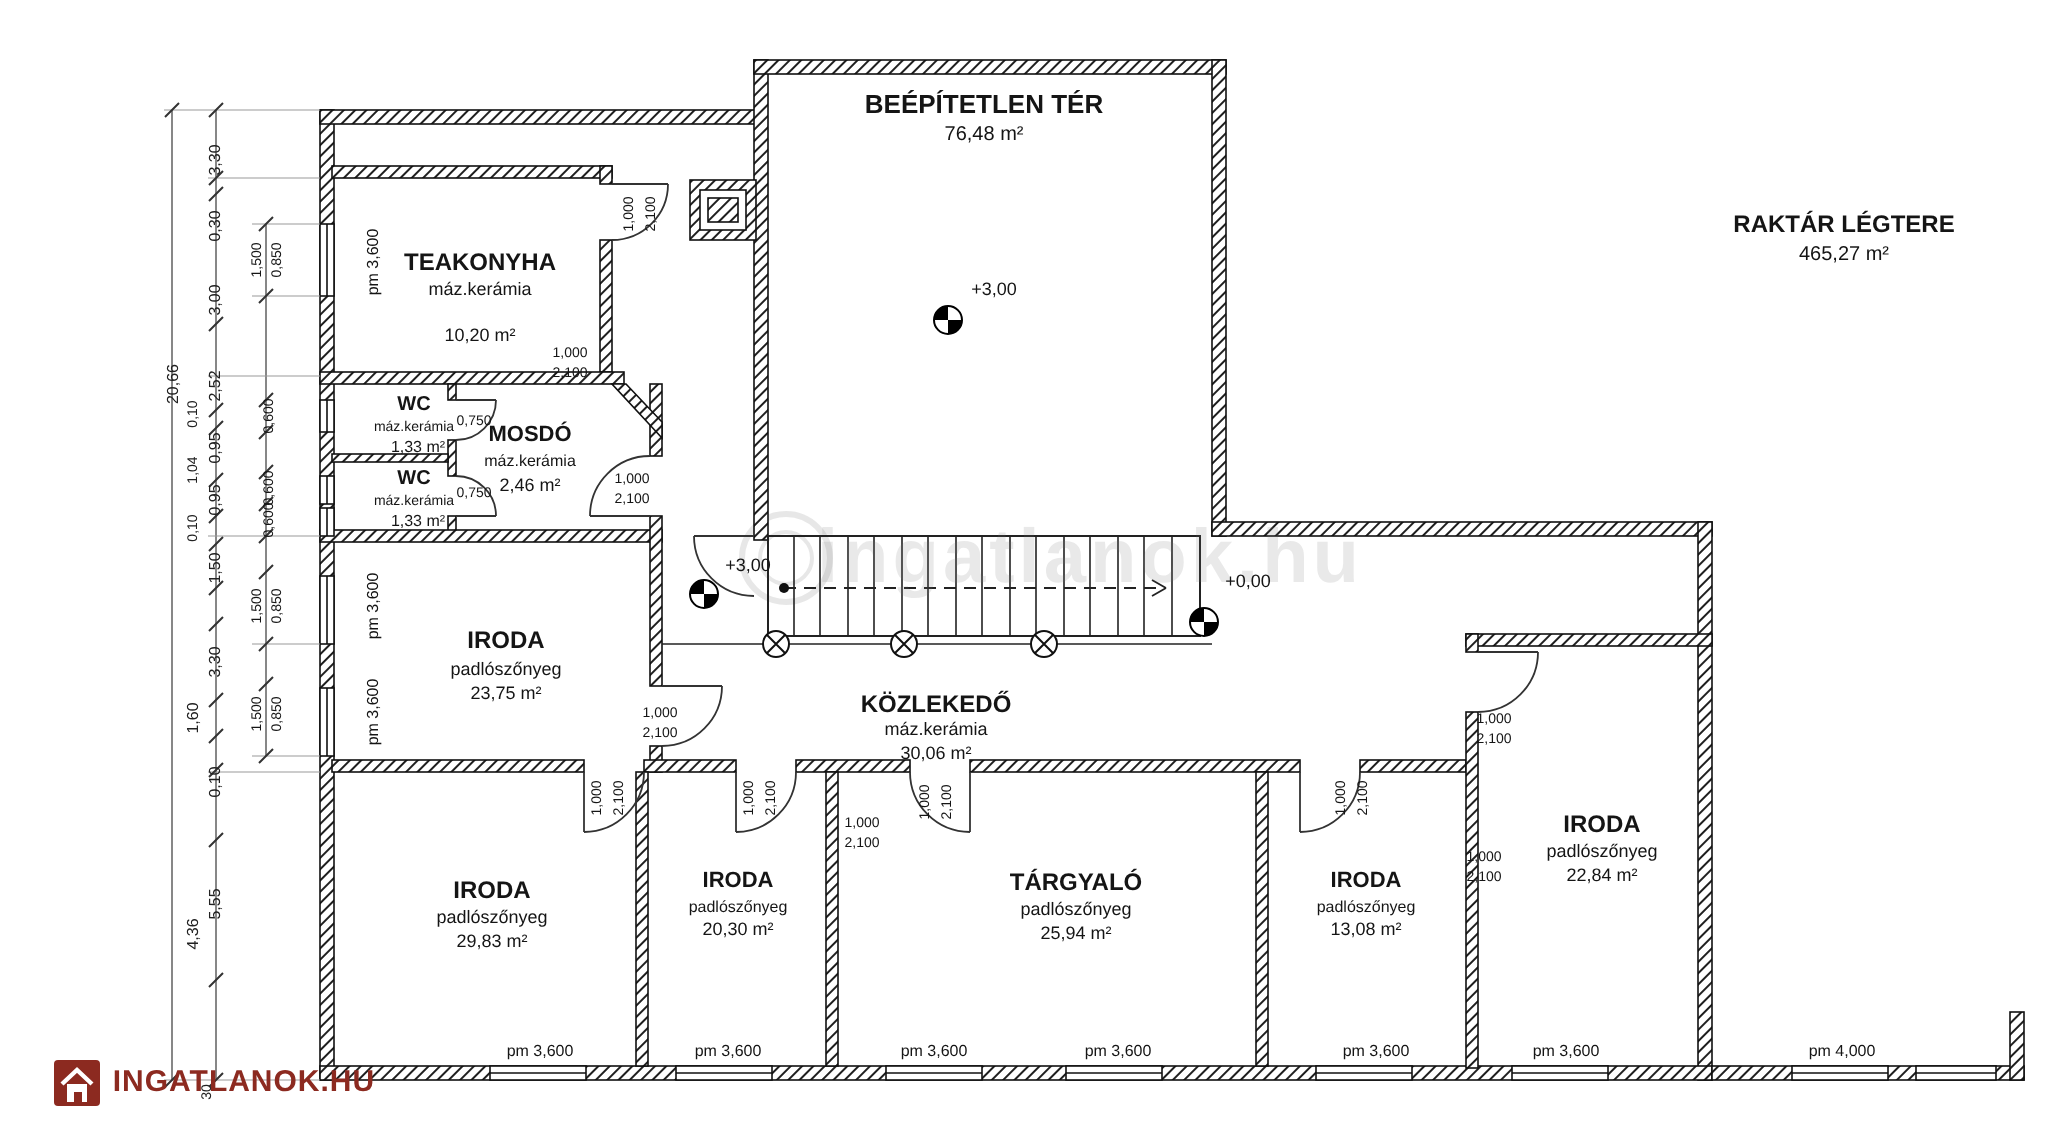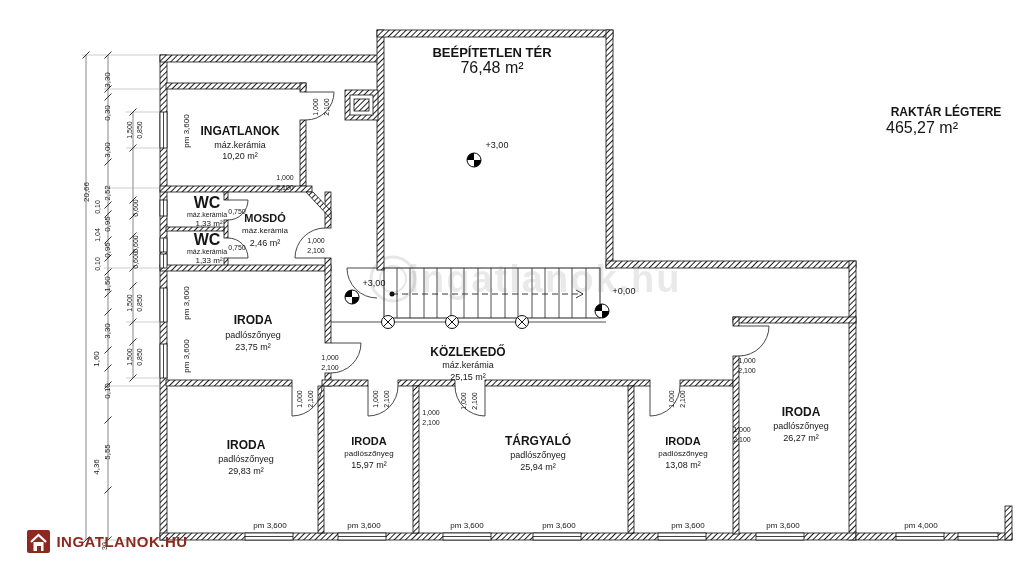--- a/index.html
+++ b/index.html
@@ -3,21 +3,21 @@
 <meta charset="utf-8">
 <style>
   html,body{margin:0;padding:0;background:#fff;}
   #canvas{position:relative;width:1024px;height:567px;background:#fff;overflow:hidden;
           font-family:"Liberation Sans",sans-serif;}
   svg{position:absolute;left:0;top:0;}
   .lbl{position:absolute;transform:translate(-50%,-50%);white-space:nowrap;color:#151515;
        font-family:"Liberation Sans",sans-serif;line-height:1;}
   .rot{transform:translate(-50%,-50%) rotate(-90deg);}
   .b{font-weight:bold;}
-  .f7{font-size:7px;}.f8{font-size:8px;}.f9{font-size:9px;}.f10{font-size:16px;text-align:center;}
+  .f7{font-size:7px;}.f8{font-size:8px;}.f9{font-size:9px;}.f10{font-size:10px;text-align:center;}
   .f11{font-size:11px;}.f12{font-size:12px;}.f13{font-size:13px;}
   .dim{color:#222;}
   .wm-center{font-size:38px;font-weight:bold;letter-spacing:2px;color:rgba(120,120,120,0.16);}
   .brand{font-size:15px;font-weight:bold;letter-spacing:0.5px;color:#8c2a20;}
 </style>
 </head>
 <body>
 
 <div id="canvas">
 
@@ -168,55 +168,55 @@
     <path d="M31 542 L38.5 535 L46 542" stroke="#fff" stroke-width="2.2" fill="none"></path>
     <rect x="33.5" y="542" width="10" height="9" fill="#fff"></rect>
     <rect x="37" y="546" width="4" height="5" fill="#8c2a20"></rect>
   </g>
 </svg>
 
 <div class="lbl wm-center" style="left:545px;top:279px">ingatlanok.hu</div>
 
 <div class="lbl f13 b" style="left:492px;top:52px">BEÉPÍTETLEN TÉR</div>
 <div class="lbl f10" style="left:492px;top:68px">76,48 m²</div>
-<div class="lbl f12 b" style="left:946px;top:112px">RAKTÁR LÉGTERE</div>
+<div class="lbl f12 b" style="left:922px;top:112px">RAKTÁR LÉGTERE</div>
 <div class="lbl f10" style="left:922px;top:128px">465,27 m²</div>
-<div class="lbl f12 b" style="left:240px;top:131px">INGATLANOK</div>
+<div class="lbl f12 b" style="left:240px;top:131px">TEAKONYHA</div>
 <div class="lbl f9" style="left:240px;top:145px">máz.kerámia</div>
-<div class="lbl f9" style="left:240px;top:156px">10,20 m²</div>
+<div class="lbl f9" style="left:240px;top:168px">10,20 m²</div>
 <div class="lbl f10 b" style="left:207px;top:203px">WC</div>
 <div class="lbl f7" style="left:207px;top:214px">máz.kerámia</div>
 <div class="lbl f8" style="left:209px;top:224px">1,33 m²</div>
 <div class="lbl f11 b" style="left:265px;top:218px">MOSDÓ</div>
 <div class="lbl f8" style="left:265px;top:231px">máz.kerámia</div>
 <div class="lbl f9" style="left:265px;top:243px">2,46 m²</div>
 <div class="lbl f10 b" style="left:207px;top:240px">WC</div>
 <div class="lbl f7" style="left:207px;top:251px">máz.kerámia</div>
 <div class="lbl f8" style="left:209px;top:261px">1,33 m²</div>
 <div class="lbl f12 b" style="left:253px;top:320px">IRODA</div>
 <div class="lbl f9" style="left:253px;top:335px">padlószőnyeg</div>
 <div class="lbl f9" style="left:253px;top:347px">23,75 m²</div>
 <div class="lbl f12 b" style="left:468px;top:352px">KÖZLEKEDŐ</div>
 <div class="lbl f9" style="left:468px;top:365px">máz.kerámia</div>
-<div class="lbl f9" style="left:468px;top:377px">25,15 m²</div>
+<div class="lbl f9" style="left:468px;top:377px">30,06 m²</div>
 <div class="lbl f12 b" style="left:246px;top:445px">IRODA</div>
 <div class="lbl f9" style="left:246px;top:459px">padlószőnyeg</div>
 <div class="lbl f9" style="left:246px;top:471px">29,83 m²</div>
 <div class="lbl f11 b" style="left:369px;top:441px">IRODA</div>
 <div class="lbl f8" style="left:369px;top:454px">padlószőnyeg</div>
-<div class="lbl f9" style="left:369px;top:465px">15,97 m²</div>
+<div class="lbl f9" style="left:369px;top:465px">20,30 m²</div>
 <div class="lbl f12 b" style="left:538px;top:441px">TÁRGYALÓ</div>
 <div class="lbl f9" style="left:538px;top:455px">padlószőnyeg</div>
 <div class="lbl f9" style="left:538px;top:467px">25,94 m²</div>
 <div class="lbl f11 b" style="left:683px;top:441px">IRODA</div>
 <div class="lbl f8" style="left:683px;top:454px">padlószőnyeg</div>
 <div class="lbl f9" style="left:683px;top:465px">13,08 m²</div>
 <div class="lbl f12 b" style="left:801px;top:412px">IRODA</div>
 <div class="lbl f9" style="left:801px;top:426px">padlószőnyeg</div>
-<div class="lbl f9" style="left:801px;top:438px">26,27 m²</div>
+<div class="lbl f9" style="left:801px;top:438px">22,84 m²</div>
 
 <div class="lbl f9" style="left:497px;top:145px">+3,00</div>
 <div class="lbl f9" style="left:374px;top:283px">+3,00</div>
 <div class="lbl f9" style="left:624px;top:291px">+0,00</div>
 
 <div class="lbl f8 rot" style="left:187px;top:131px">pm 3,600</div>
 <div class="lbl f8 rot" style="left:187px;top:303px">pm 3,600</div>
 <div class="lbl f8 rot" style="left:187px;top:356px">pm 3,600</div>
 <div class="lbl f8" style="left:270px;top:526px">pm 3,600</div>
 <div class="lbl f8" style="left:364px;top:526px">pm 3,600</div>

